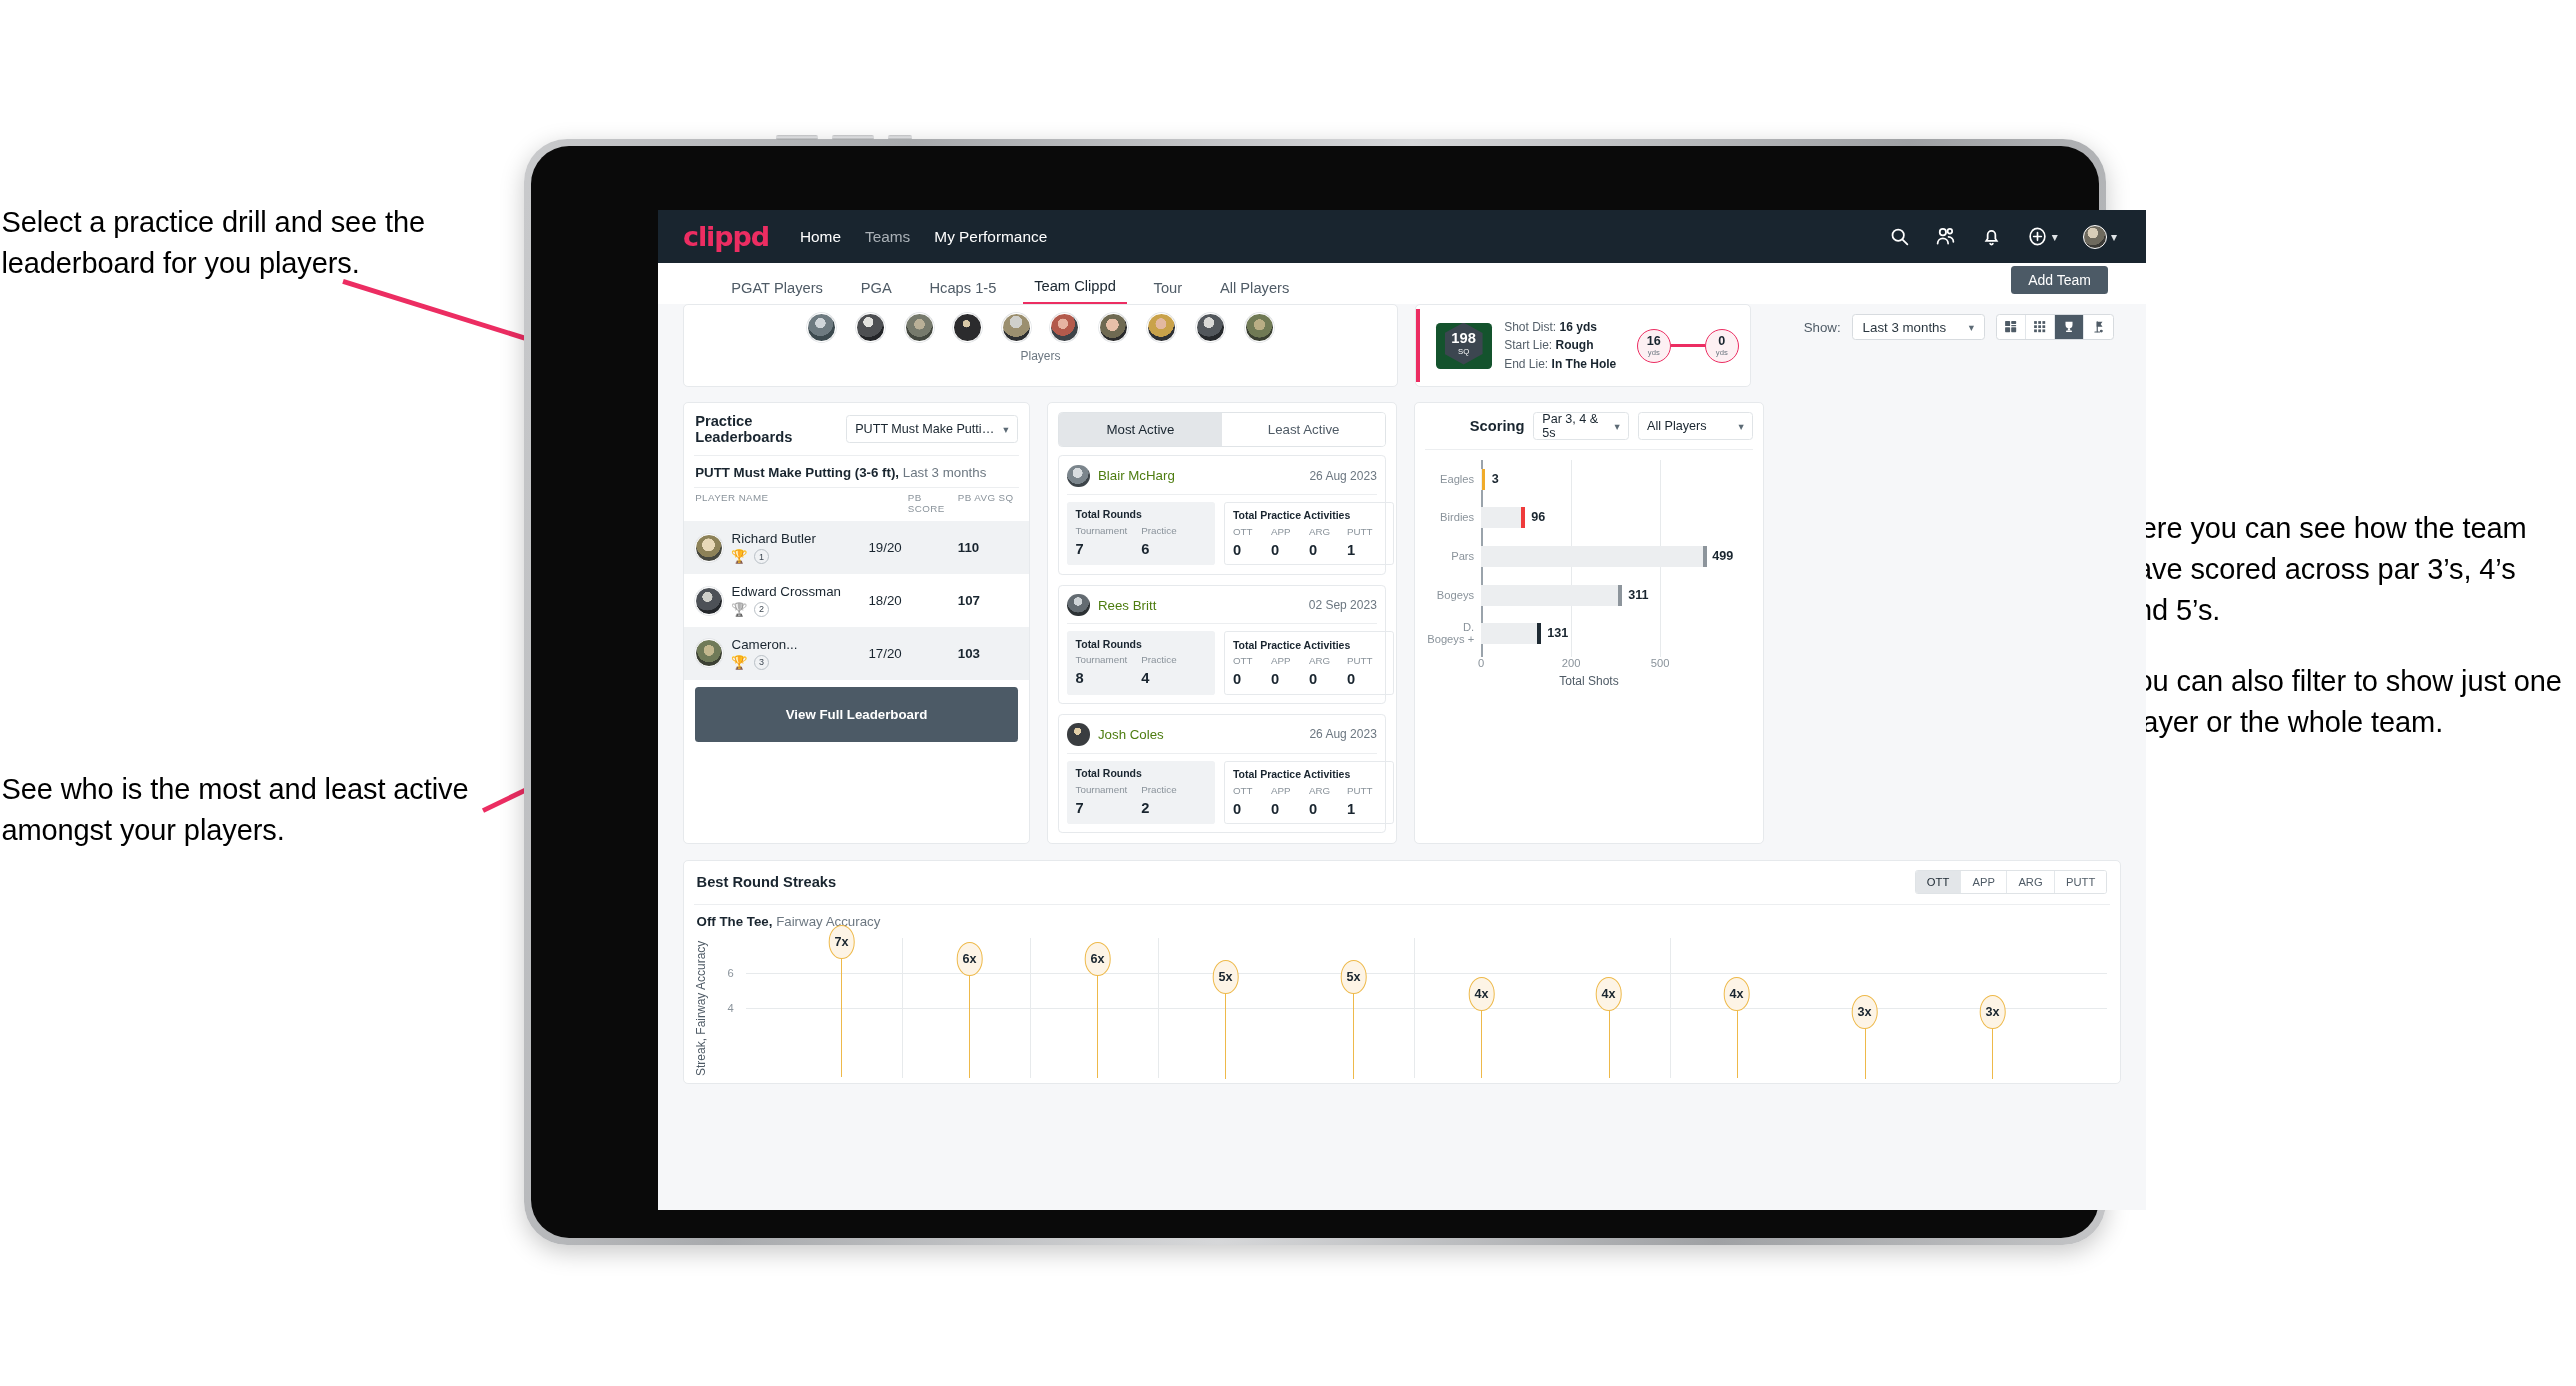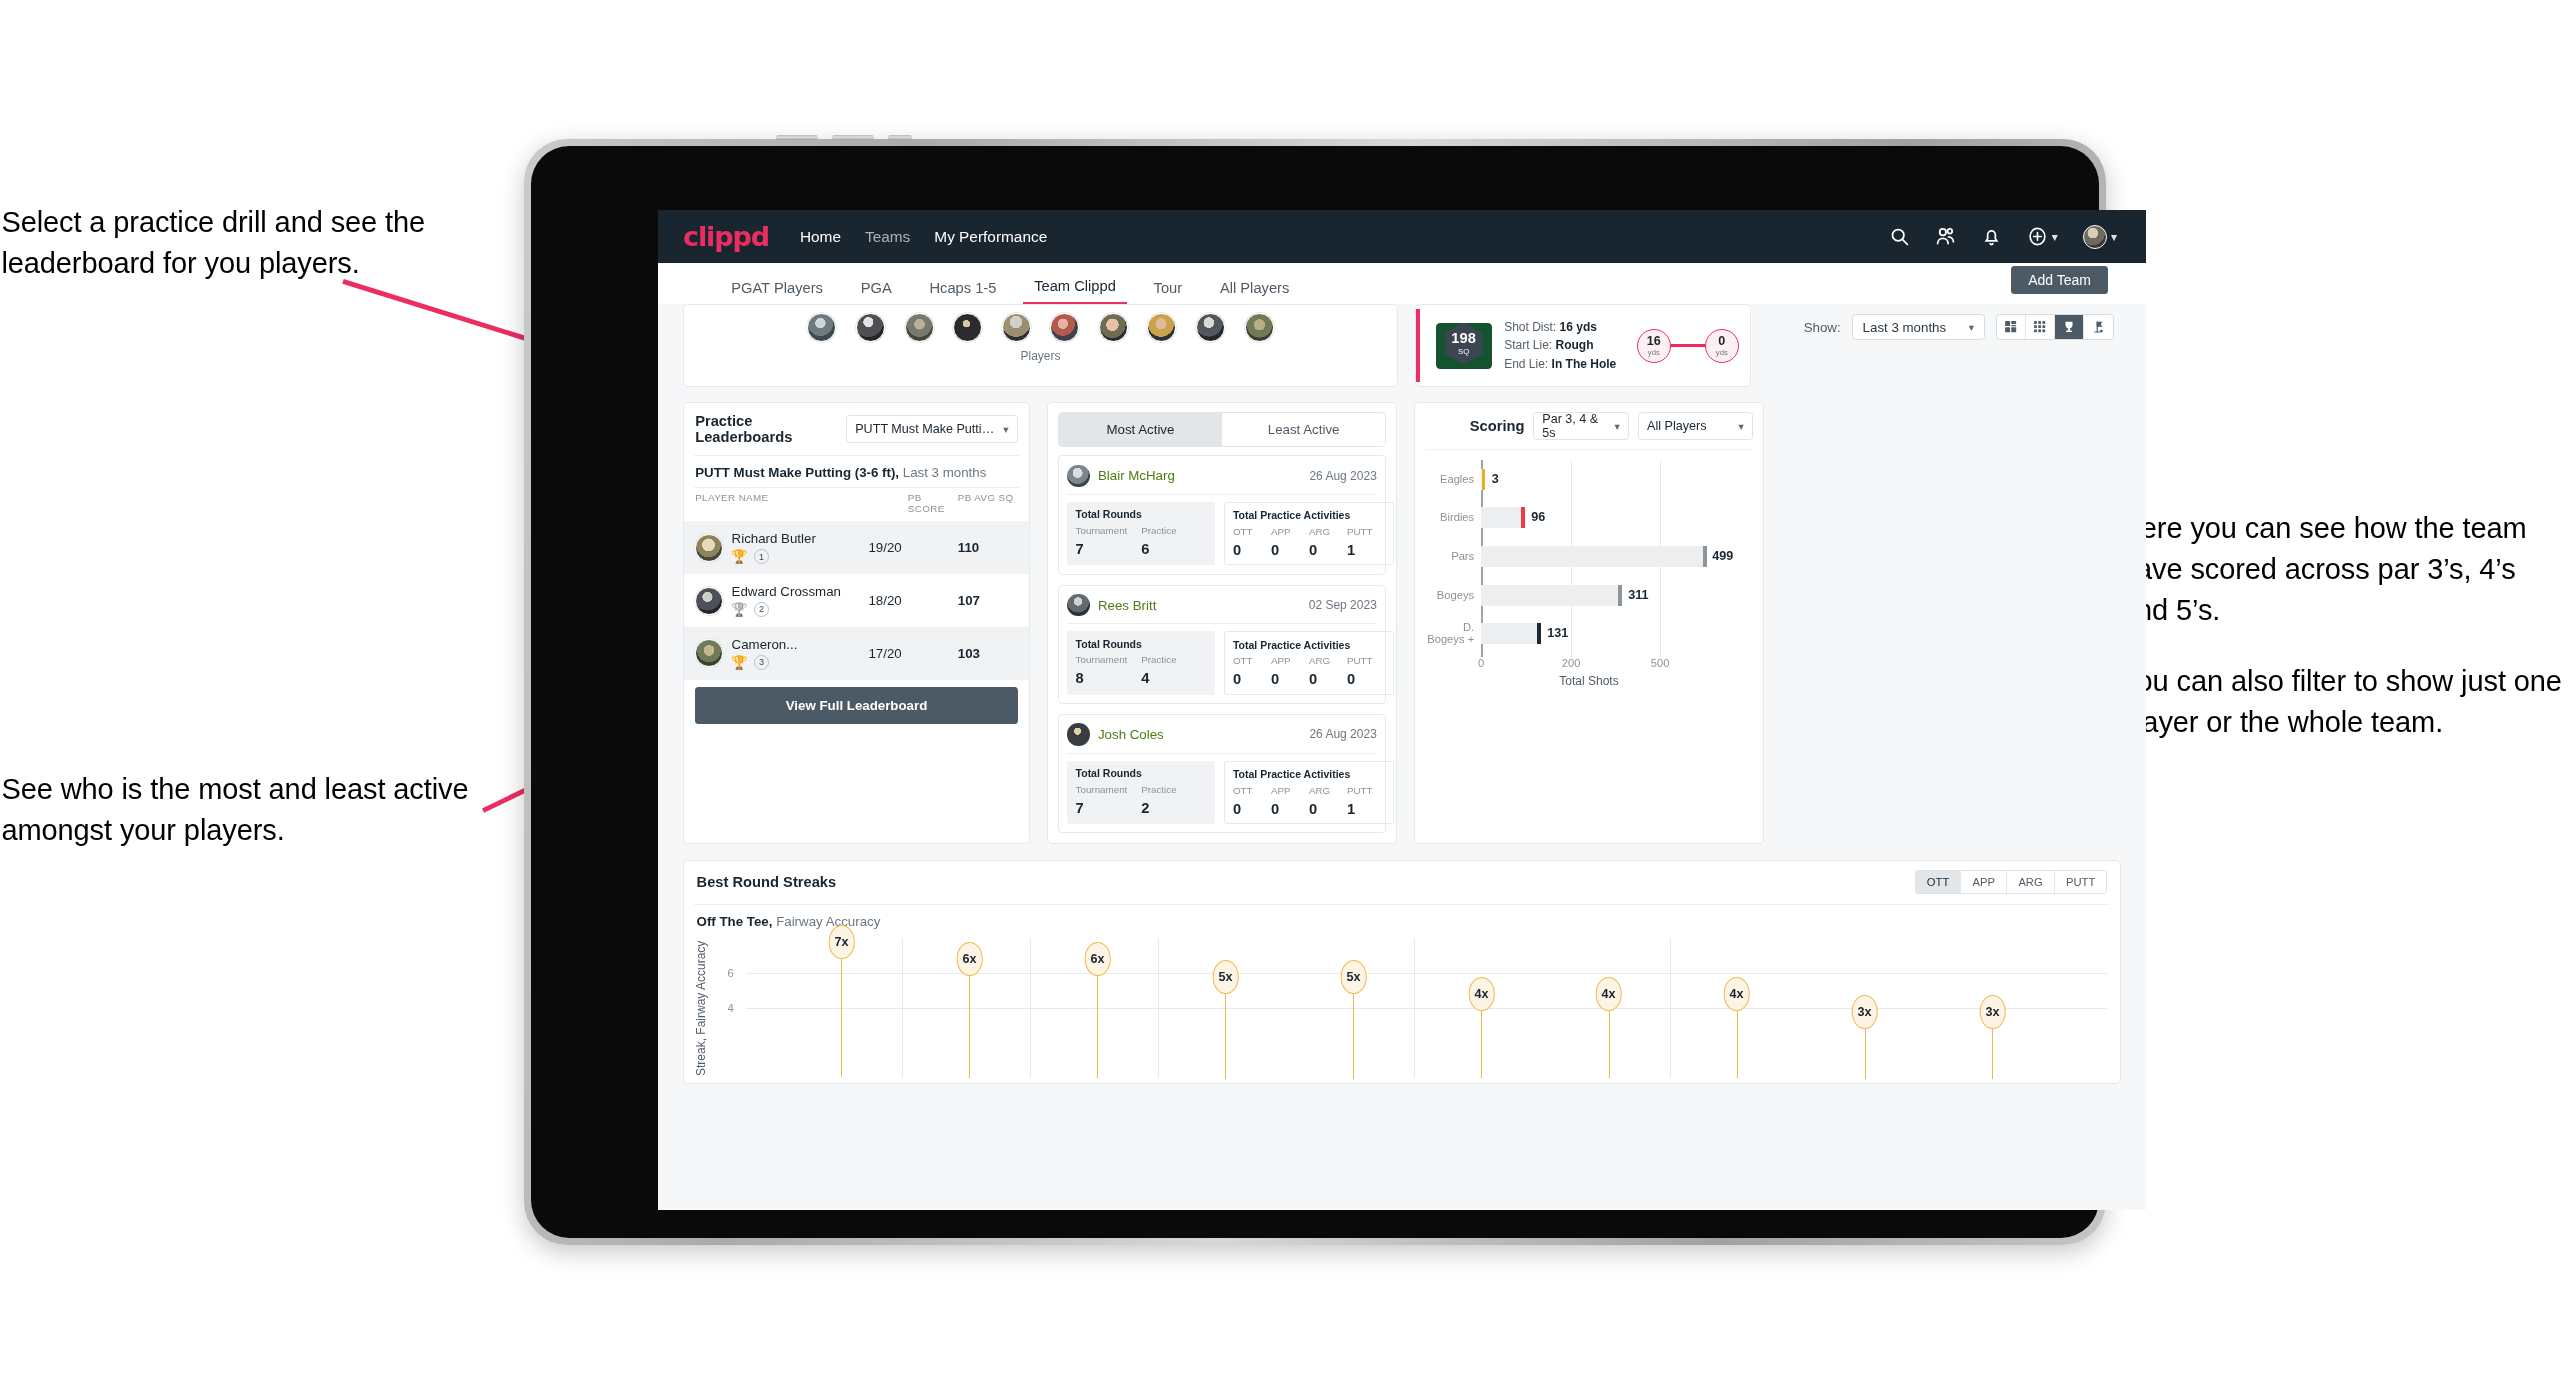--- a/index.html
+++ b/index.html
@@ -216,21 +216,21 @@
   .lb-badge { display:flex; align-items:center; gap:5.6px; margin-top:2.8px; }
   .trophy { font-size:13.3px; line-height:1; }
   .rankcirc {
     width:15.4px; height:15.4px; border-radius:50%; border:0.7px solid #b9c0c6;
     font-size:9px; color:#3c4650; display:flex; align-items:center; justify-content:center;
   }
   .lb-v2 { width:81px; font-size:13.3px; color:#19252f; }
   .lb-v3 { width:60px; font-size:13.3px; color:#19252f; font-weight:700; }
   #view-full {
     margin: 7px 11.2px 11.2px; background:#4c5a66; color:#fff;
-    text-align:center; padding: 11px 0; border-radius:3.5px;
+    text-align:center; padding: 20px 0; border-radius:3.5px;
     font-size:13.3px; font-weight:700;
   }
 
   #active-card { width: 350px; }
   .act-tabs { display:flex; border:0.7px solid #e0e4e7; border-radius:4.2px; margin:8.4px 9.8px; overflow:hidden; }
   .act-tab { flex:1; text-align:center; font-size:13.3px; color:#4f5b66; padding:9px 0; background:#fff; }
   .act-tab.on { background:#e3e6e9; color:#19252f; }
   .act-item { border:0.7px solid #e6e9ec; border-radius:4.2px; margin: 0 9.8px 9.8px; padding: 8.4px; }
   .act-top { display:flex; align-items:center; gap:8.4px; padding-bottom:7px; border-bottom:0.7px solid #eceef0;}
   .act-av { width:22.4px; height:22.4px; border-radius:50%; }

